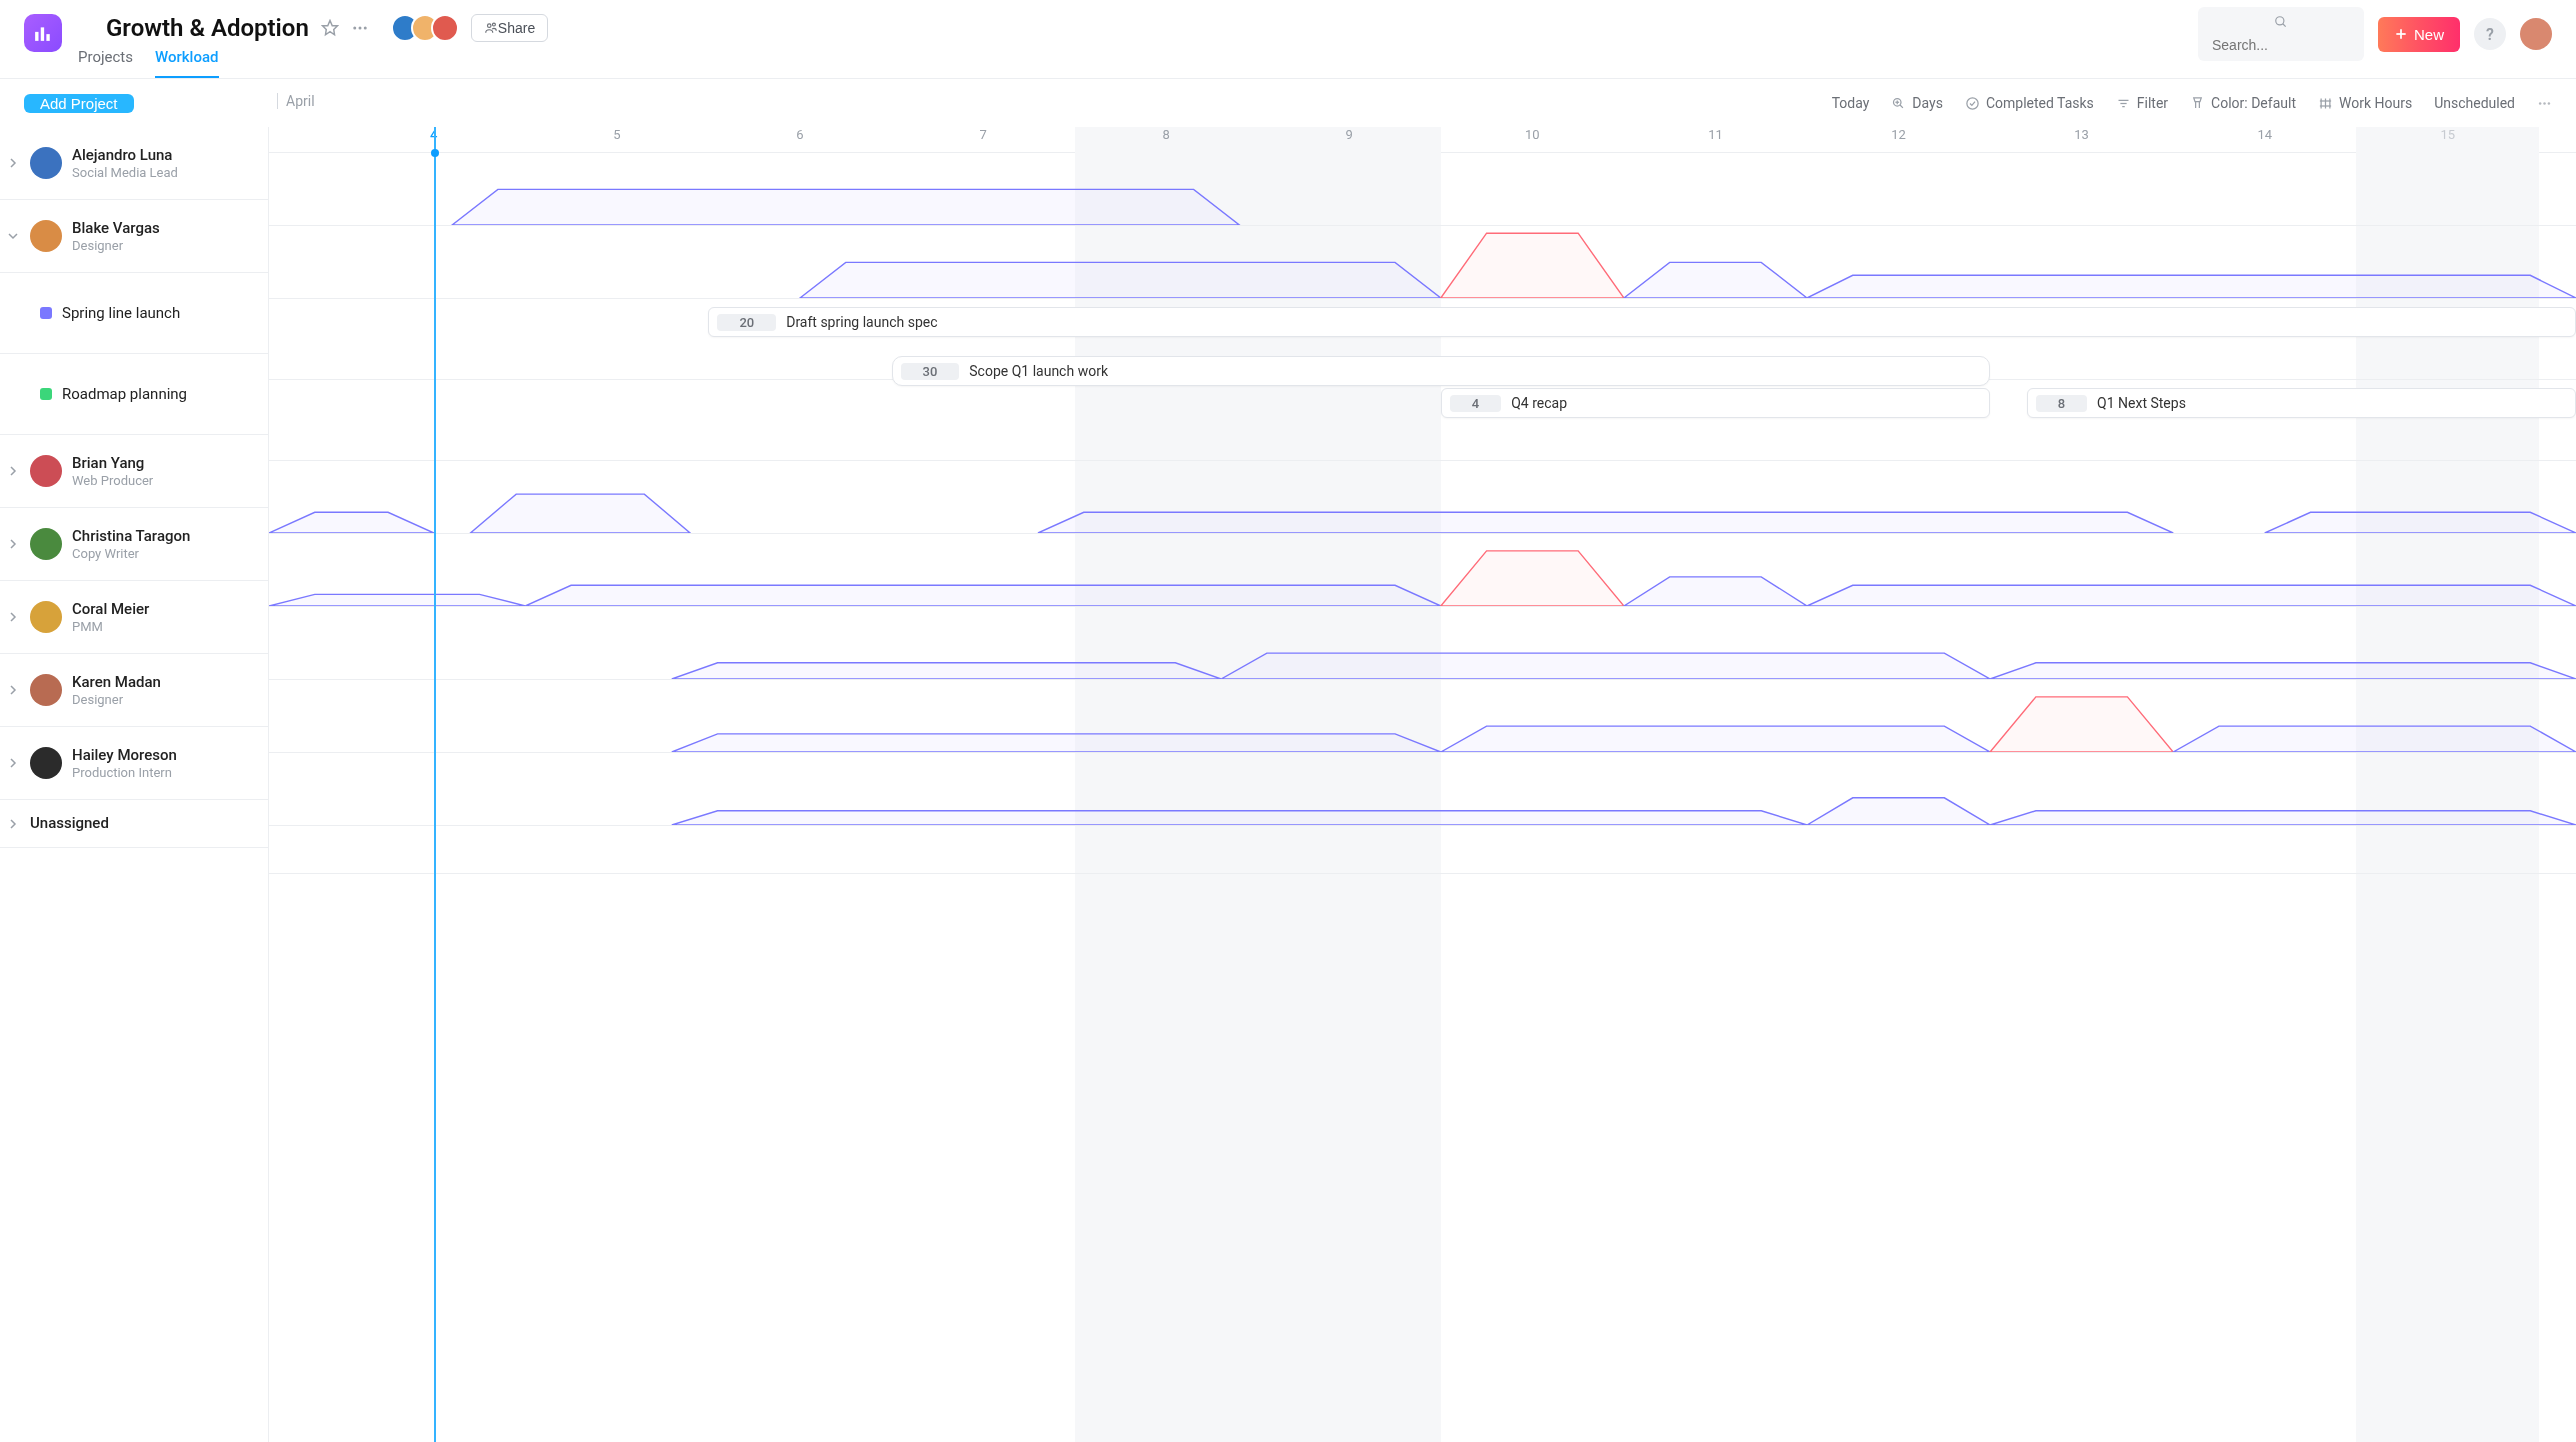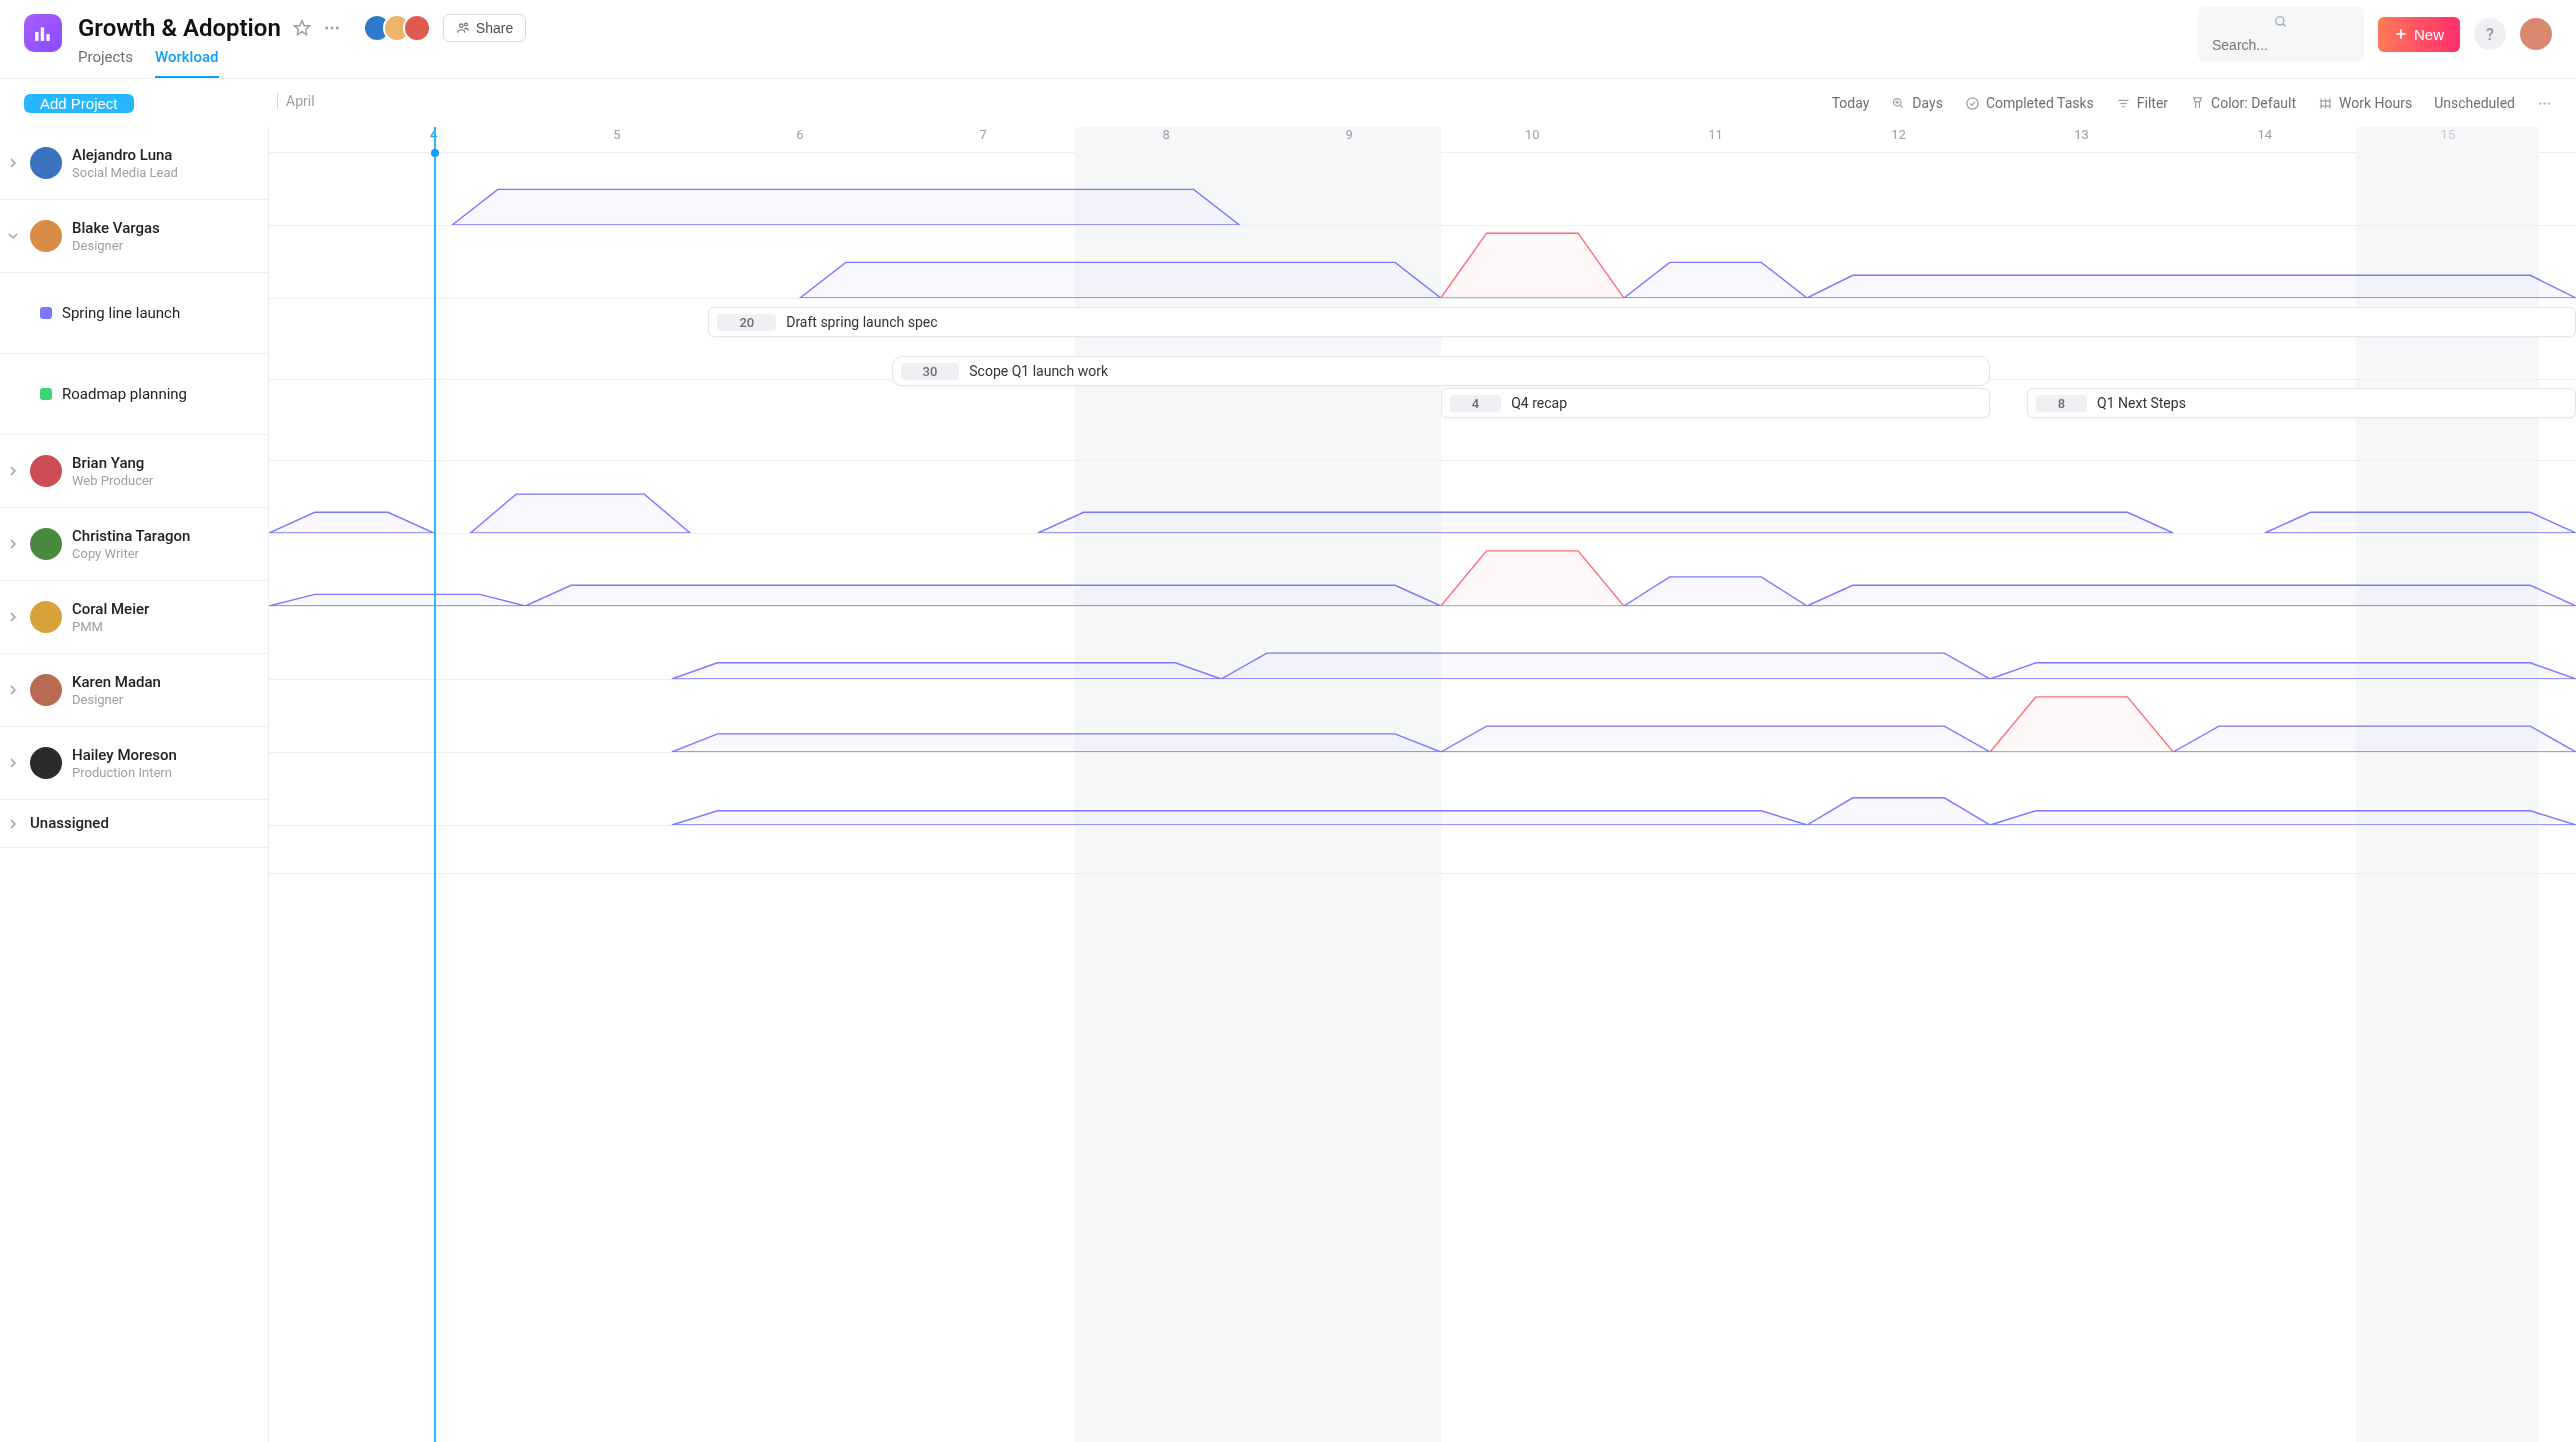--- a/index.html
+++ b/index.html
@@ -12,31 +12,31 @@
     border-bottom: 1px solid #eceef1; height: 79px; position: relative;
   }
   .portfolio-icon {
     width: 38px; height: 38px; border-radius: 10px;
     background: linear-gradient(135deg,#a95eff,#8a4bff);
     display:flex; align-items:center; justify-content:center; margin-right:16px; flex:0 0 auto;
   }
   .portfolio-icon svg { width:18px; height:18px; }
   .title-block { display:flex; flex-direction:column; }
   .title-row { display:flex; align-items:center; gap:12px; }
-  .page-title { font-size: 24px; font-weight:600; color:#111; }
+  .page-title { font-size: 24px; font-weight:600; color:#111;margin-left:28px; }
   .star-icon, .more-icon { color:#9aa0a8; cursor:pointer; display:flex; }
   .tabs { display:flex; gap:22px; margin-top:6px; }
   .tab { font-size:15px; color:#6b6f76; padding-bottom:10px; cursor:pointer; }
   .tab.active { color:#0d9eff; border-bottom:2px solid #0d9eff; font-weight:500; }
 
   .header-right { margin-left:auto; display:flex; align-items:center; gap:14px; height:40px; }
   .avatars { display:flex; }
   .avatars .av { width:28px; height:28px; border-radius:50%; border:2px solid #fff; margin-left:-8px; }
   .avatars .av:first-child{margin-left:0;}
-  .share-btn { display:flex; align-items:center; gap:6px; border:1px solid #d5d9df; border-radius:6px; padding:5px 12px; font-size:14px; color:#4a4f57; background:#fff; cursor:pointer;}
+  .share-btn { display:flex; align-items:center; border:1px solid #d5d9df; border-radius:6px; padding:5px 12px; font-size:14px; color:#4a4f57; background:#fff; cursor:pointer;}
   .search-box { display:flex; align-items:center; gap:8px; background:#f5f6f8; border-radius:6px; padding:8px 14px; width:166px; color:#9aa0a8;flex-direction:column;}
   .search-box input { border:none; background:transparent; outline:none; font-size:14px; color:#444; width:100%;}
   .new-btn { display:flex; align-items:center; gap:6px; border:none; border-radius:6px; padding:9px 16px; font-size:15px; color:#fff; font-weight:500; cursor:pointer;
     background:linear-gradient(90deg,#ff7a59,#ff5263,#ff2f6b);
   }
   .help-btn{ width:32px;height:32px;border-radius:50%;background:#eef0f3;color:#9aa0a8;display:flex;align-items:center;justify-content:center;font-weight:600;cursor:pointer;}
   .me-avatar{width:32px;height:32px;border-radius:50%;}
 
   
   .toolbar { display:flex; align-items:center; height:48px; position:relative; }

